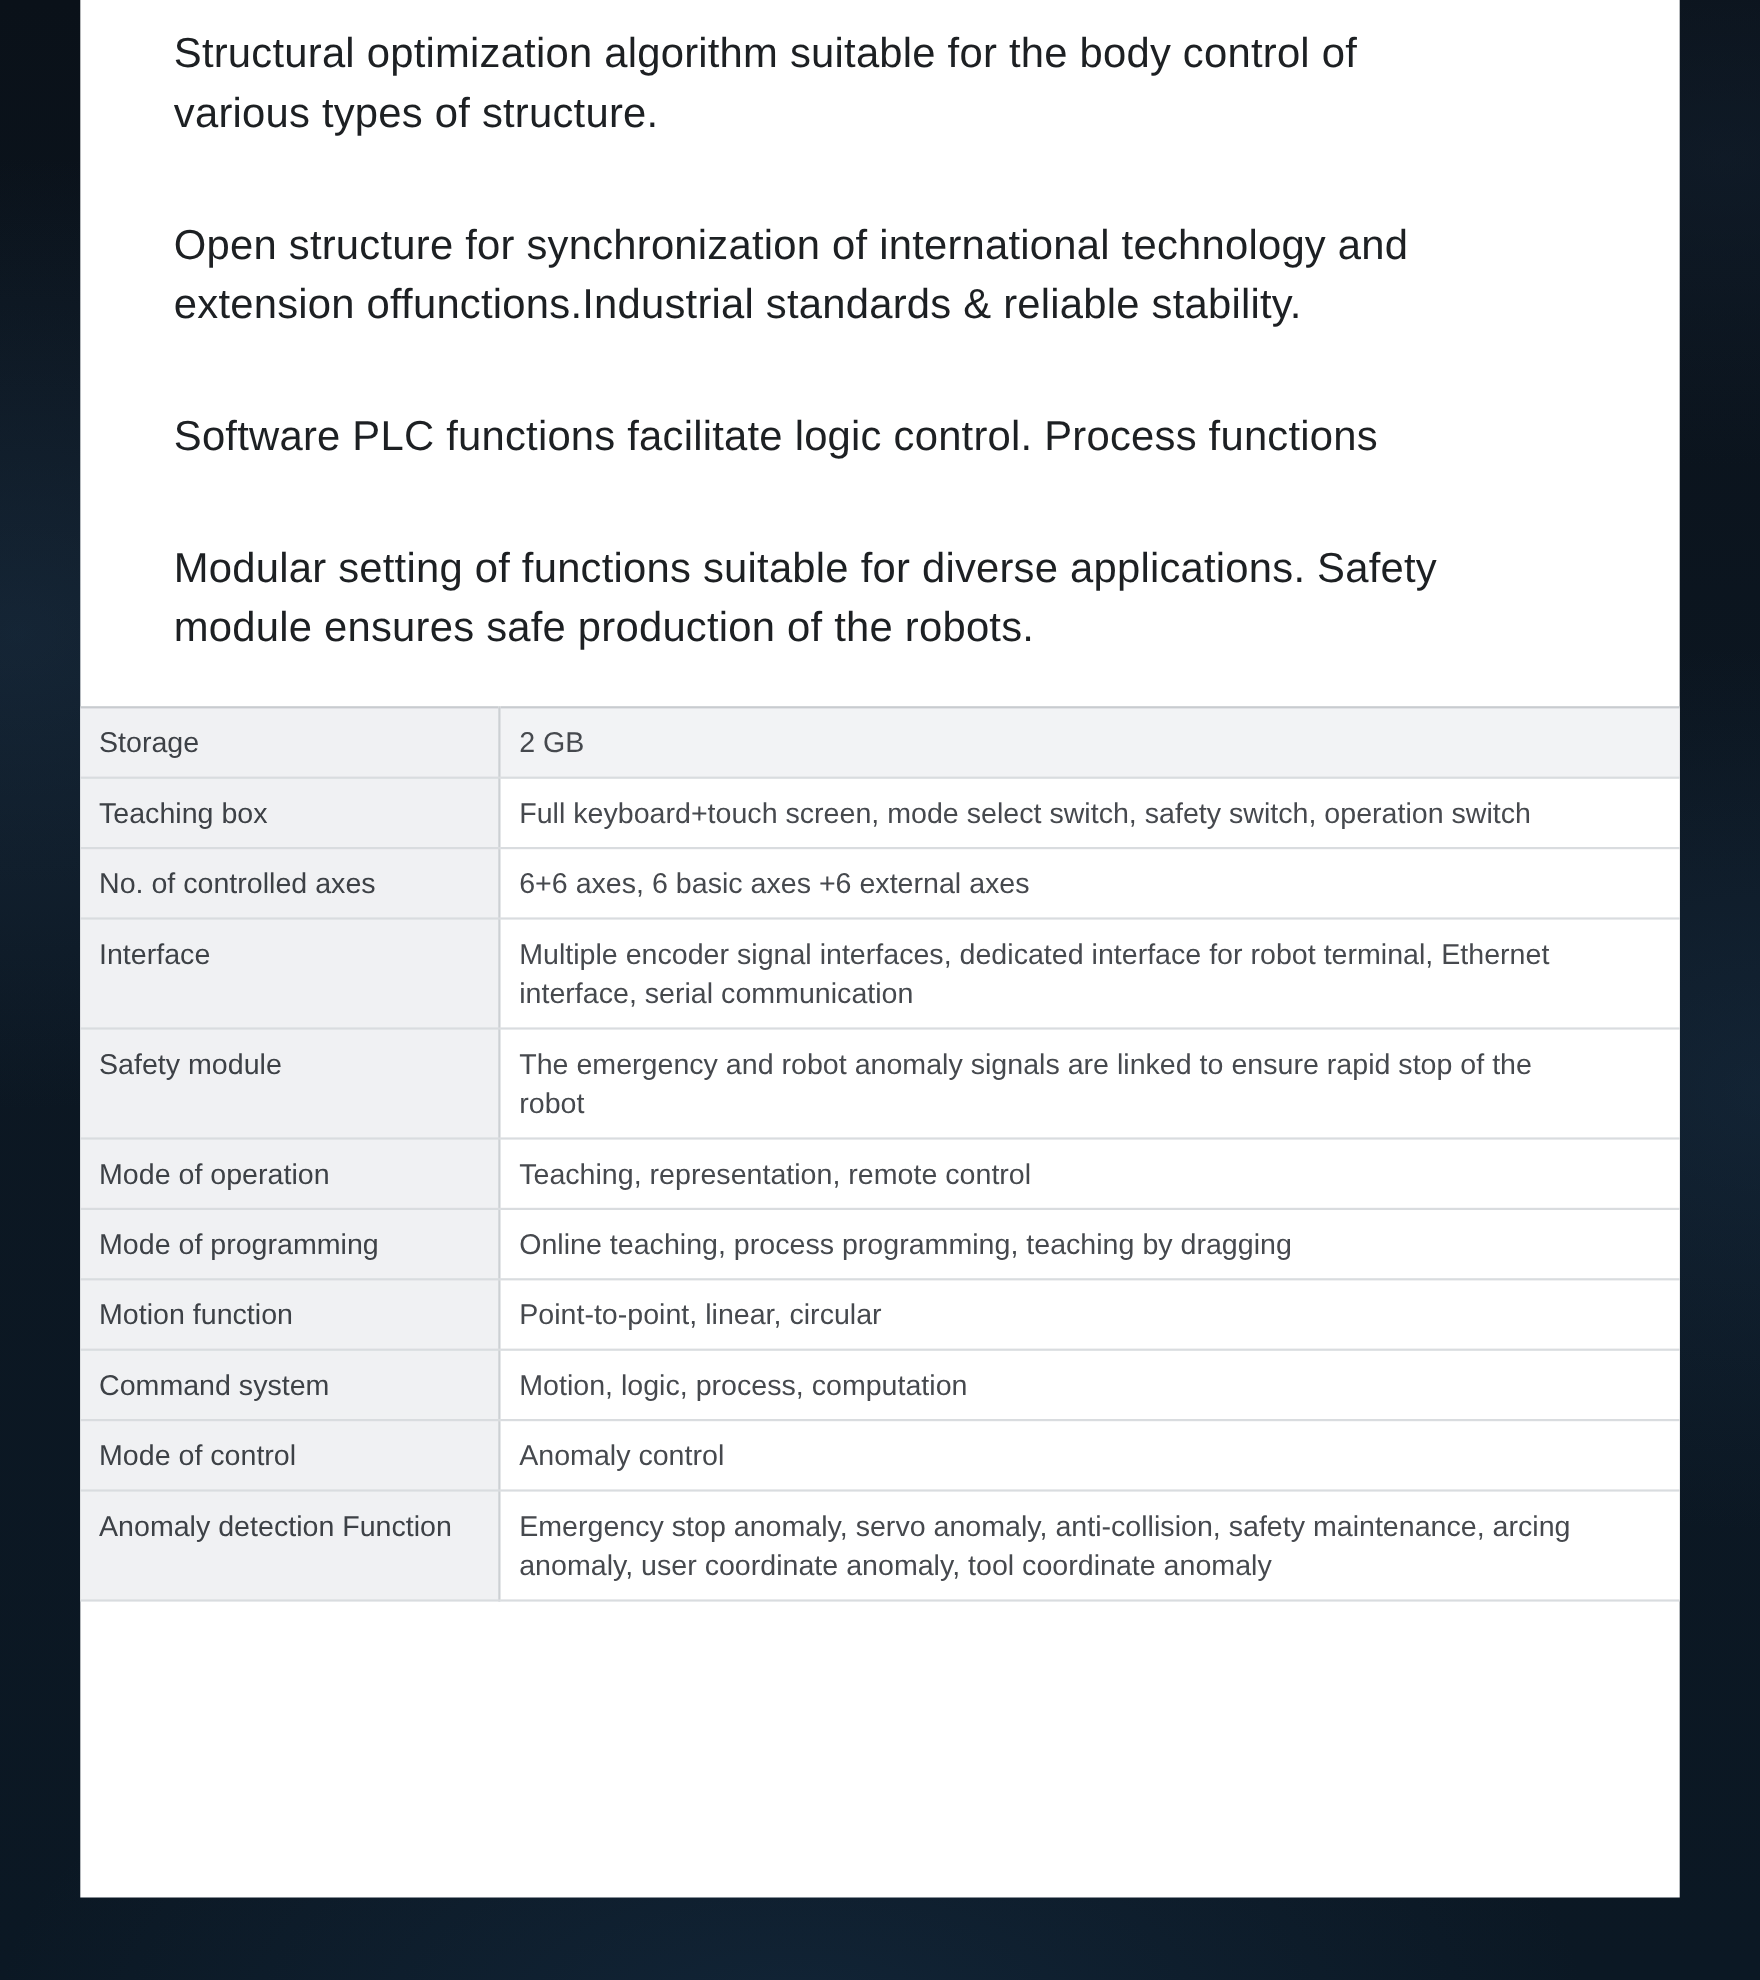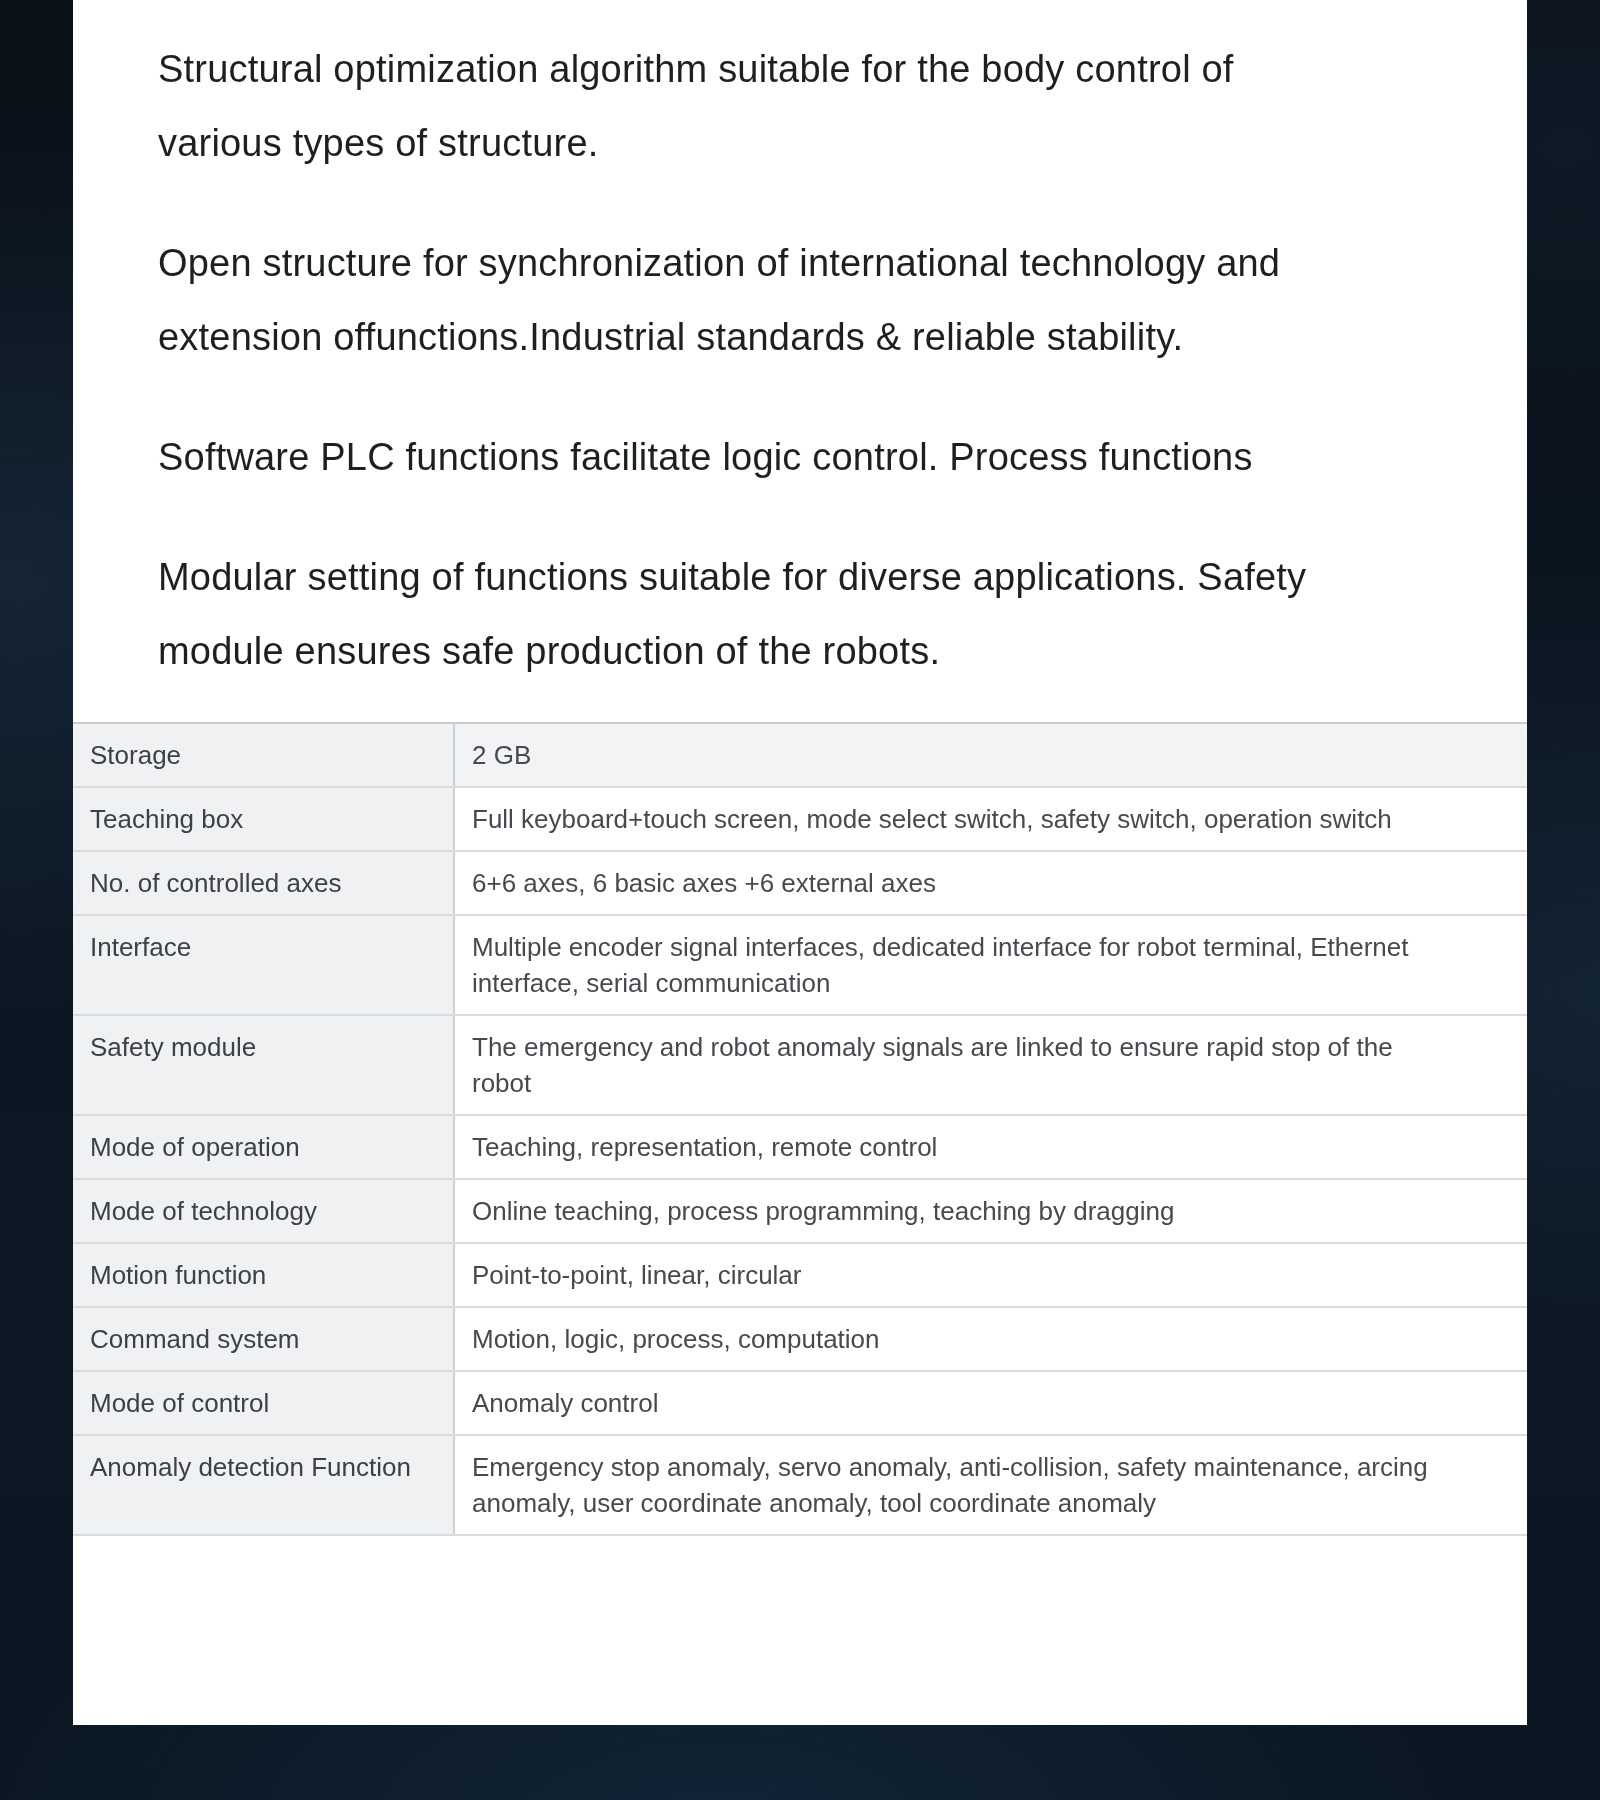--- a/index.html
+++ b/index.html
@@ -40,21 +40,20 @@
     line-height: 54px;
     letter-spacing: 0.2px;
     color: #1d2023;
     margin: 0 0 66px 0;
   }
   .para:last-child {
     margin-bottom: 0;
   }
   .para .line {
     white-space: nowrap;
-    margin-top: 20px;
   }
   .spec-table {
     width: 1454px;
     margin-top: 44px;
     border-collapse: collapse;
     table-layout: fixed;
     border-top: 2px solid var(--tbl-top-border, #c8cbcf);
     border-bottom: 2px solid var(--tbl-border, #d9dcdf);
   }
   .spec-table col.c-label { width: 381px; }
@@ -155,21 +154,21 @@
         <tr>
           <td class="label-cell">
             <div class="label-text">Mode of operation</div>
           </td>
           <td class="value-cell">
             <div class="value-line">Teaching, representation, remote control</div>
           </td>
         </tr>
         <tr>
           <td class="label-cell">
-            <div class="label-text">Mode of technology</div>
+            <div class="label-text">Mode of programming</div>
           </td>
           <td class="value-cell">
             <div class="value-line">Online teaching, process programming, teaching by dragging</div>
           </td>
         </tr>
         <tr>
           <td class="label-cell">
             <div class="label-text">Motion function</div>
           </td>
           <td class="value-cell">

